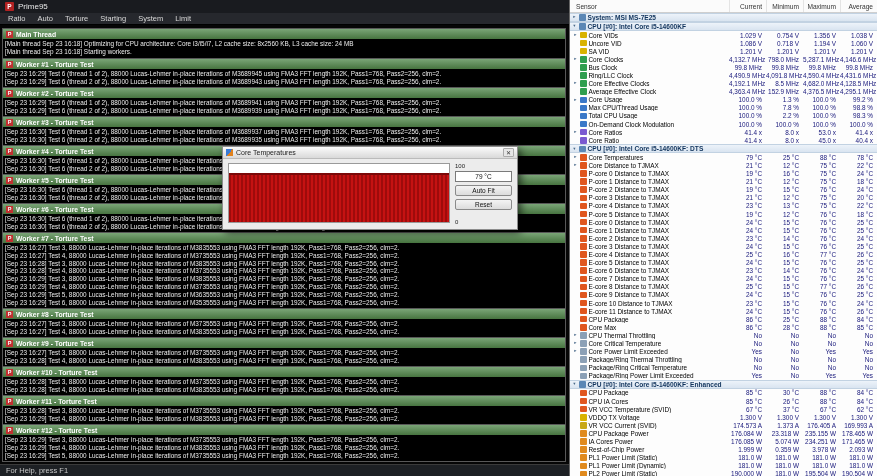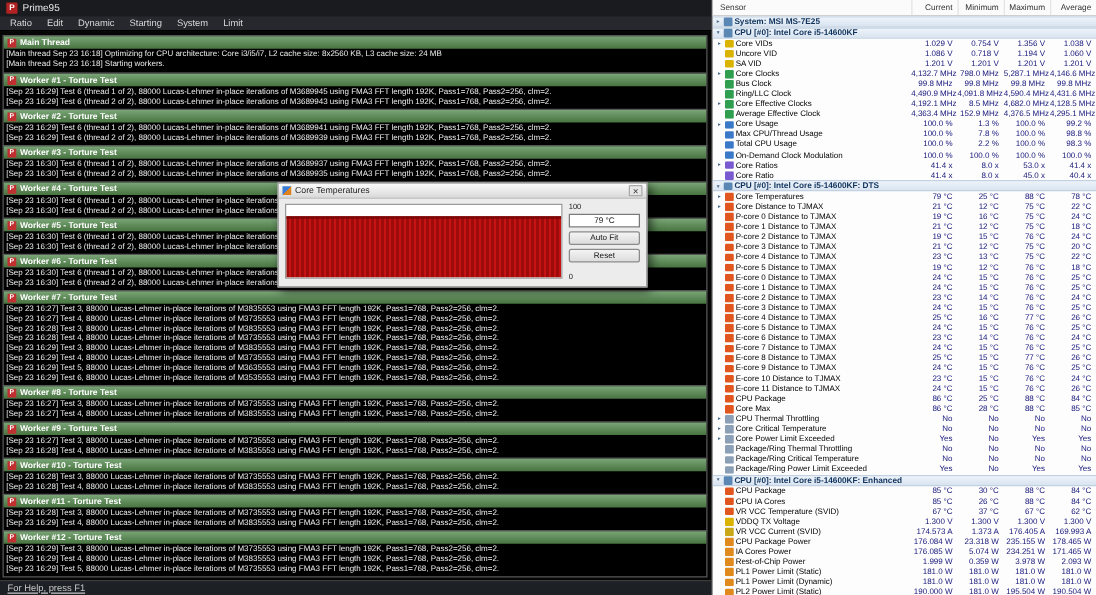--- a/index.html
+++ b/index.html
@@ -15,21 +15,21 @@
   .p95-menu{height:12px;flex:0 0 12px;background:#26282d;display:flex;align-items:center;padding-left:2px;border-bottom:1px solid #000;}
   .menu-item{color:#d8d8d8;font-size:7.5px;padding:0 6px;}
   .mdi{position:relative;flex:1;background:#060606;overflow:hidden;}
   .child{position:absolute;left:2px;width:564px;background:#000;border:1px solid #585858;}
   .child-title{height:10px;background:linear-gradient(180deg,#7aa577,#477440);display:flex;align-items:center;gap:3px;padding:0 3px;}
   .p-ico{width:7px;height:7px;background:#c03030;color:#fff;font-size:5.5px;font-weight:bold;display:flex;align-items:center;justify-content:center;flex:0 0 7px;}
   .ct-text{color:#fff;font-size:6.8px;font-weight:bold;white-space:nowrap;}
   .child-body{padding:1px 2px 2px 2px;overflow:hidden;}
   .line{color:#ececec;font-size:6.4px;line-height:7.8px;white-space:nowrap;}
   .p95-status{height:12px;flex:0 0 12px;background:#1d2024;border-top:1px solid #3a3a3a;display:flex;align-items:center;padding-left:6px;}
-  .p95-status span{color:#c8c8c8;font-size:7.5px;text-decoration:underline;}
+  .p95-status span{color:#c8c8c8;font-size:7.5px;}
 
   
   .temps{position:absolute;left:222px;top:121px;width:296px;height:84px;background:#ececec;border:1px solid #8c8c8c;z-index:10;box-shadow:3px 3px 8px rgba(0,0,0,.6);display:flex;flex-direction:column;}
   .temps-title{height:12px;flex:0 0 12px;background:linear-gradient(180deg,#fbfbfb,#d9d9d9);border-bottom:1px solid #bbb;display:flex;align-items:center;gap:3px;padding:0 3px;}
   .temps-ico{width:7px;height:7px;background:linear-gradient(135deg,#3a7bd5 50%,#e0821e 50%);flex:0 0 7px;}
   .temps-title .txt{flex:1;font-size:7px;color:#222;}
   .temps-close{width:11px;height:9px;display:flex;align-items:center;justify-content:center;font-size:6px;color:#333;border:1px solid #aaa;background:#e6e6e6;border-radius:1px;}
   .temps-body{flex:1;display:flex;gap:5px;padding:4px 5px;}
   .graph{width:222px;height:60px;background:#fff;border:1px solid #9a9a9a;position:relative;overflow:hidden;}
   .graph-fill{position:absolute;left:0;right:0;bottom:0;height:85%;background:repeating-linear-gradient(90deg,#9e0b0b 0 2px,#c51212 2px 4px);}
@@ -60,22 +60,22 @@
 
 <div class="app">
 
   <div class="p95">
     <div class="p95-title">
       <span class="app-ico">P</span>
       <span class="txt">Prime95</span>
     </div>
     <div class="p95-menu">
         <span class="menu-item">Ratio</span>
-        <span class="menu-item">Edit</span>
-        <span class="menu-item">Dynamic</span>
+        <span class="menu-item">Auto</span>
+        <span class="menu-item">Torture</span>
         <span class="menu-item">Starting</span>
         <span class="menu-item">System</span>
         <span class="menu-item">Limit</span>
       </div>
     <div class="mdi">
 
       <div class="temps">
         <div class="temps-title">
           <span class="temps-ico"></span>
           <span class="txt">Core Temperatures</span>

